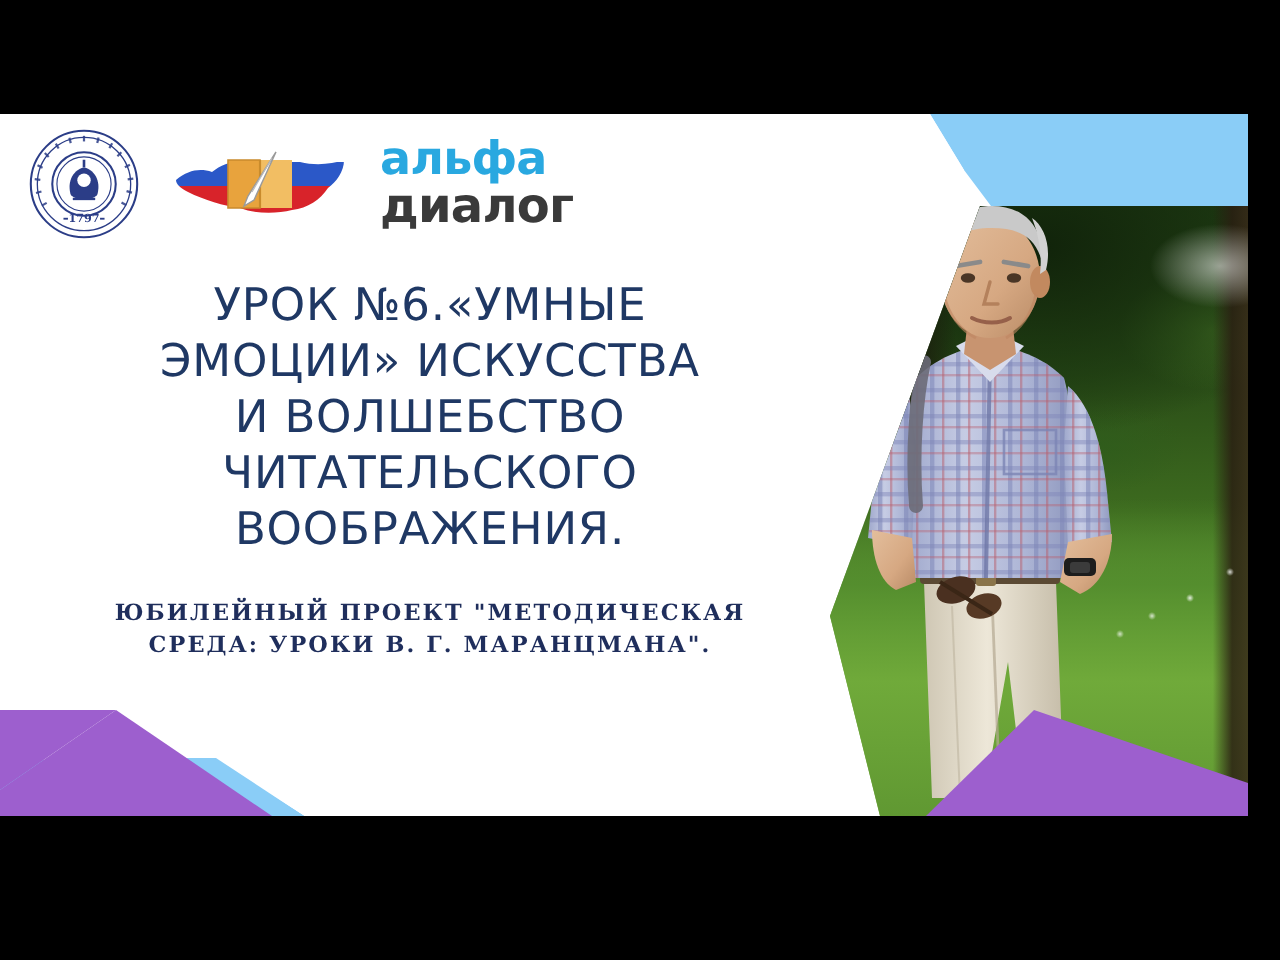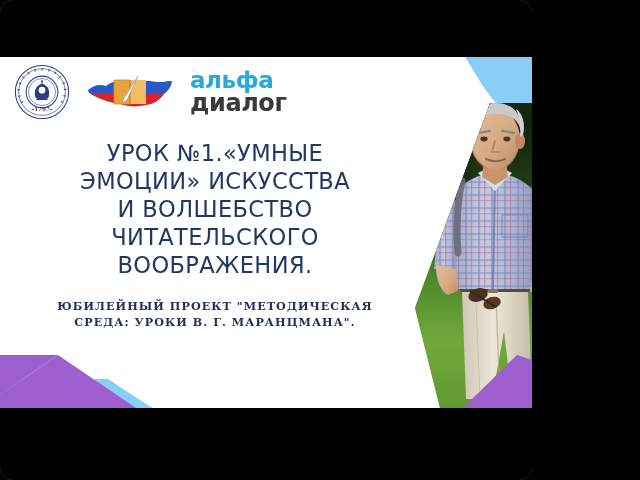--- a/index.html
+++ b/index.html
@@ -9,25 +9,24 @@
   }
   body {
     width: 640px;
     height: 480px;
     overflow: hidden;
     font-family: "Liberation Sans", sans-serif;
   }
 
   #stage {
     position: relative;
-    width: 532px;
+    width: 624px;
     height: 480px;
     background: #14b8a6;
     overflow: hidden;
-    border-radius: 13px;
   }
 
   
   .letterbox {
     position: absolute;
     left: 0;
     width: 640px;
     background: #000000;
     z-index: 60;
   }
@@ -342,21 +341,21 @@
         <path d="M52,9 L42,26" stroke="#BDBDBD" stroke-width="0.6"></path>
       </svg>
 
       <div id="logo-alpha-text">
         <span class="alpha-word">альфа</span>
         <span class="dialog-word">диалог</span>
       </div>
     </div>
 
     <div id="text-block">
-      <h1 id="slide-title">УРОК №1.«УМНЫЕ
+      <h1 id="slide-title">УРОК №6.«УМНЫЕ
 ЭМОЦИИ» ИСКУССТВА
 И ВОЛШЕБСТВО
 ЧИТАТЕЛЬСКОГО
 ВООБРАЖЕНИЯ.</h1>
       <p id="slide-subtitle">ЮБИЛЕЙНЫЙ ПРОЕКТ "МЕТОДИЧЕСКАЯ
 СРЕДА: УРОКИ В. Г. МАРАНЦМАНА".</p>
     </div>
 
   </div>
 

